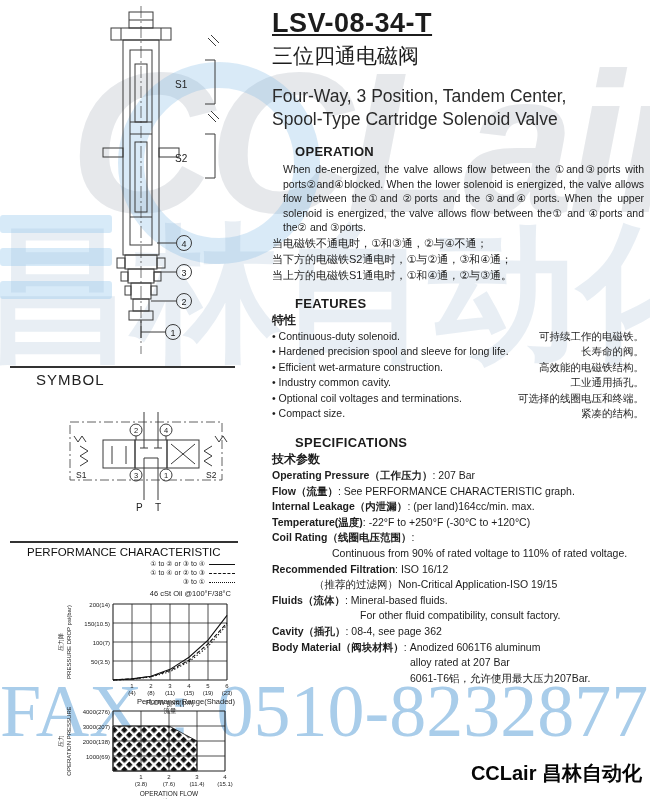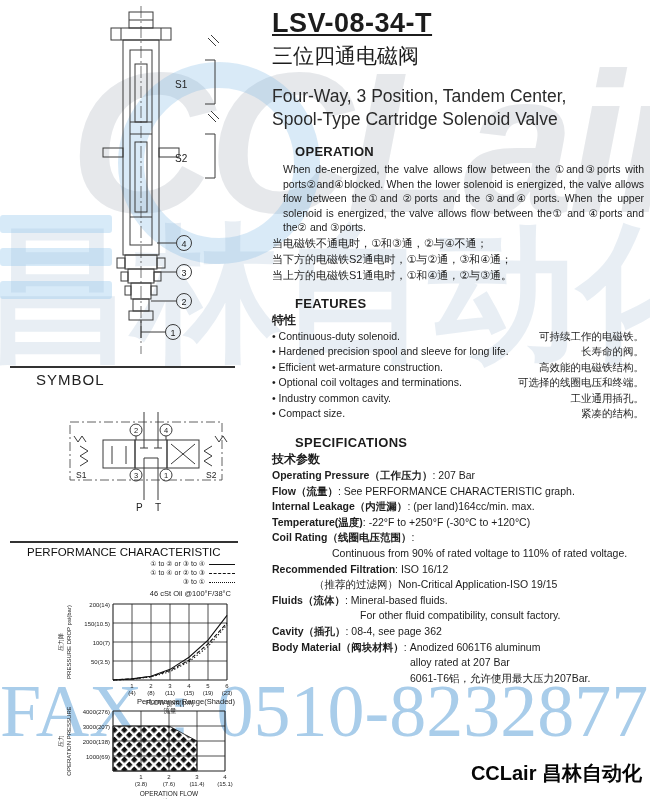--- a/index.html
+++ b/index.html
@@ -289,26 +289,26 @@
         </div>
       <div class="feat">
           <span class="feat-en">Hardened precision spool and sleeve for long life.</span>
           <span class="feat-cn">长寿命的阀。</span>
         </div>
       <div class="feat">
           <span class="feat-en">Efficient wet-armature construction.</span>
           <span class="feat-cn">高效能的电磁铁结构。</span>
         </div>
       <div class="feat">
+          <span class="feat-en">Industry common cavity.</span>
+          <span class="feat-cn">工业通用插孔。</span>
+        </div>
+      <div class="feat">
           <span class="feat-en">Optional coil voltages and terminations.</span>
           <span class="feat-cn">可选择的线圈电压和终端。</span>
-        </div>
-      <div class="feat">
-          <span class="feat-en">Industry common cavity.</span>
-          <span class="feat-cn">工业通用插孔。</span>
         </div>
       <div class="feat">
           <span class="feat-en">Compact size.</span>
           <span class="feat-cn">紧凑的结构。</span>
         </div>
     </div>
 
     <div class="sec-h">SPECIFICATIONS</div>
     <div class="sec-h-cn">技术参数</div>
     <div>

